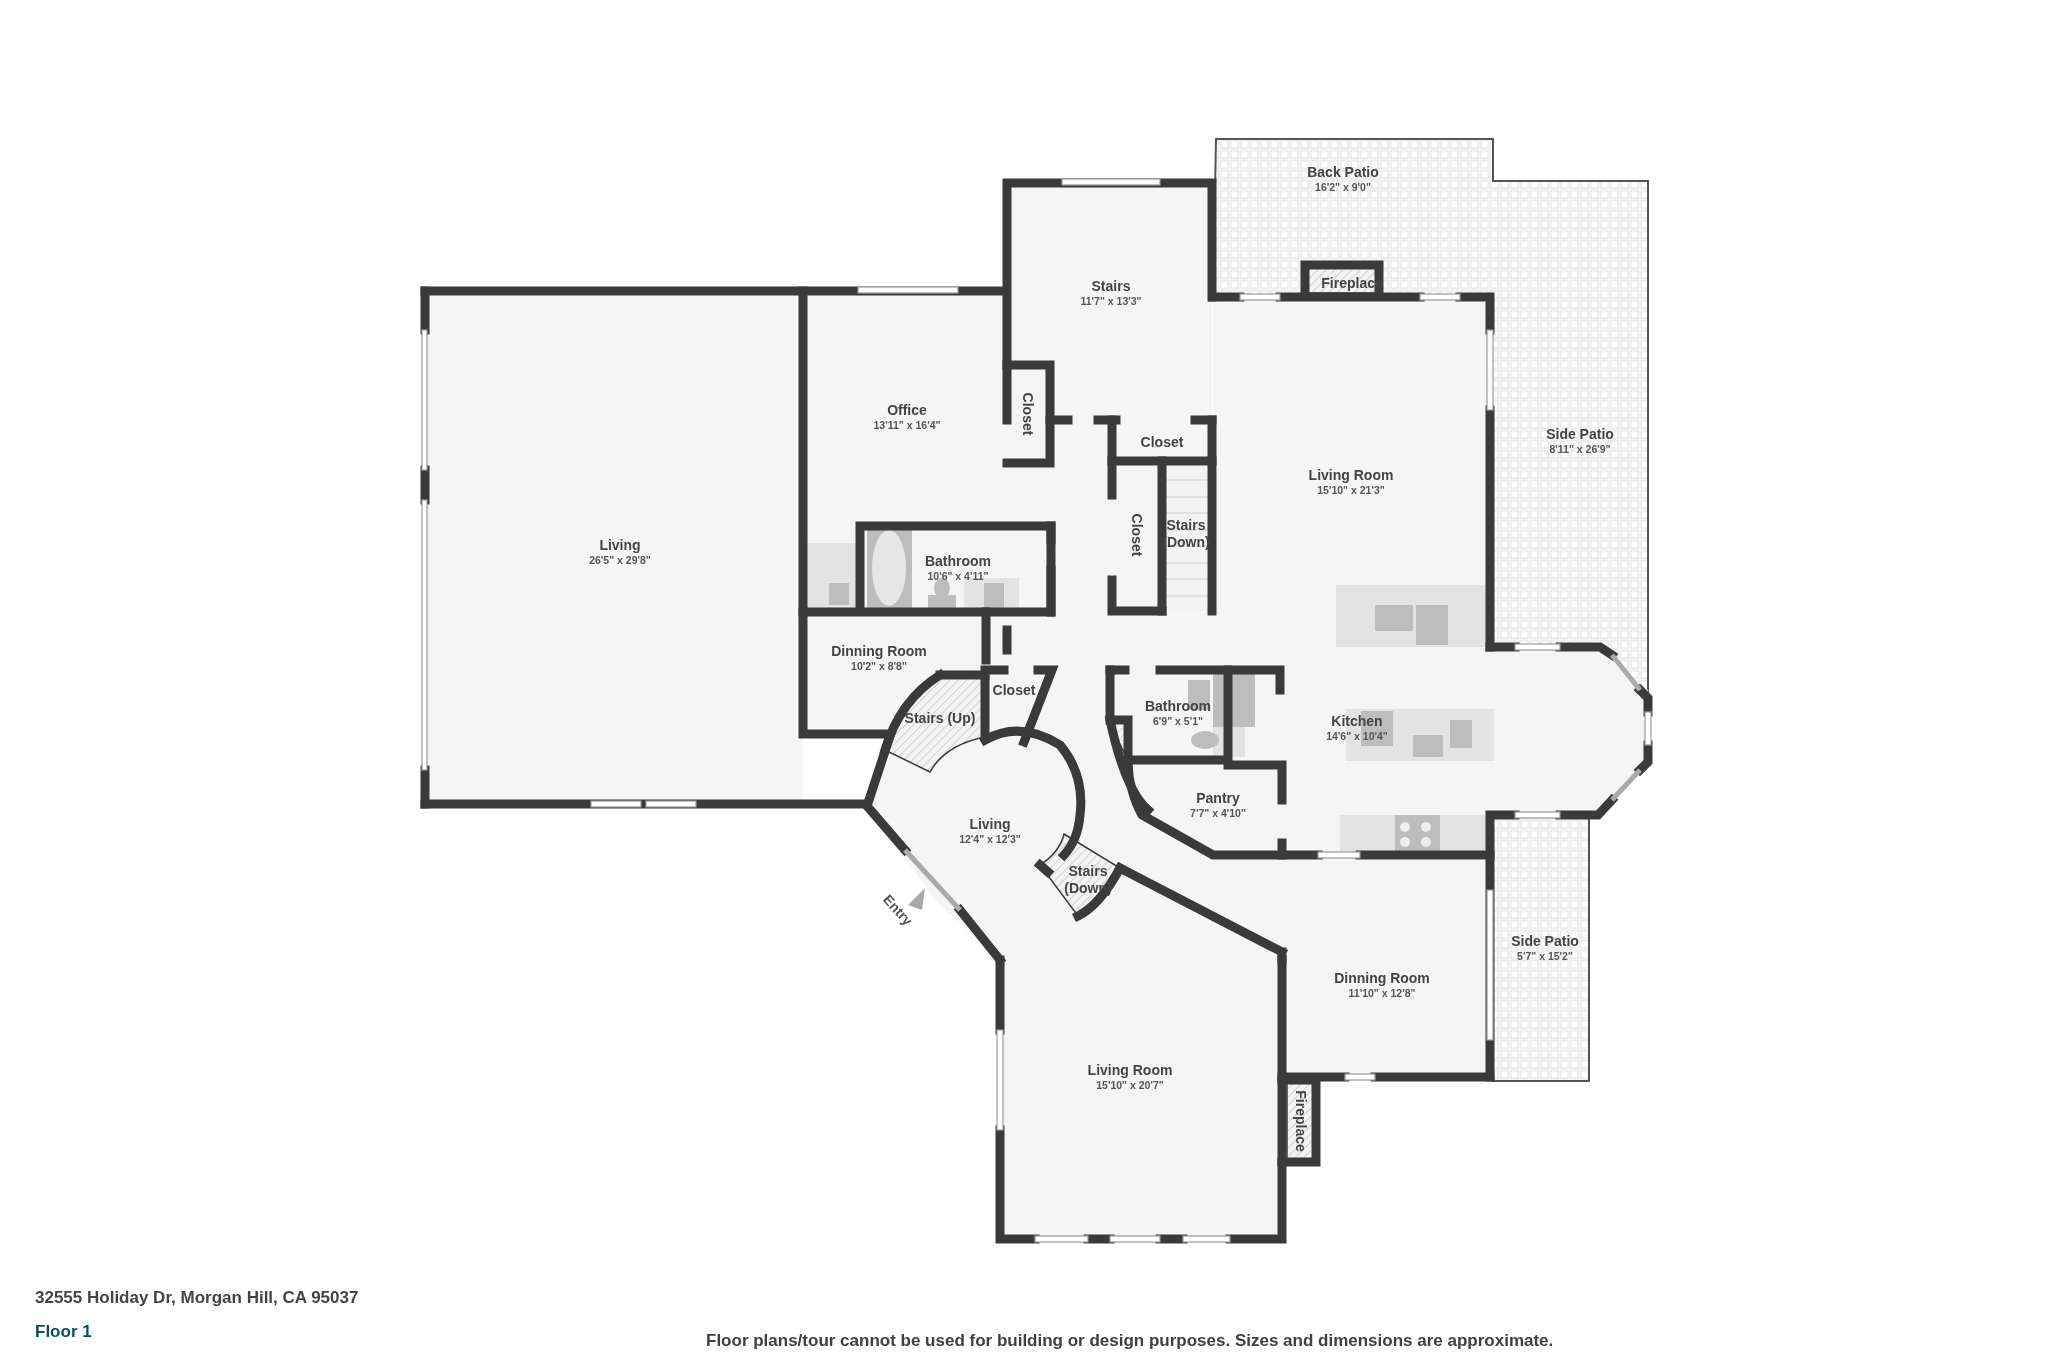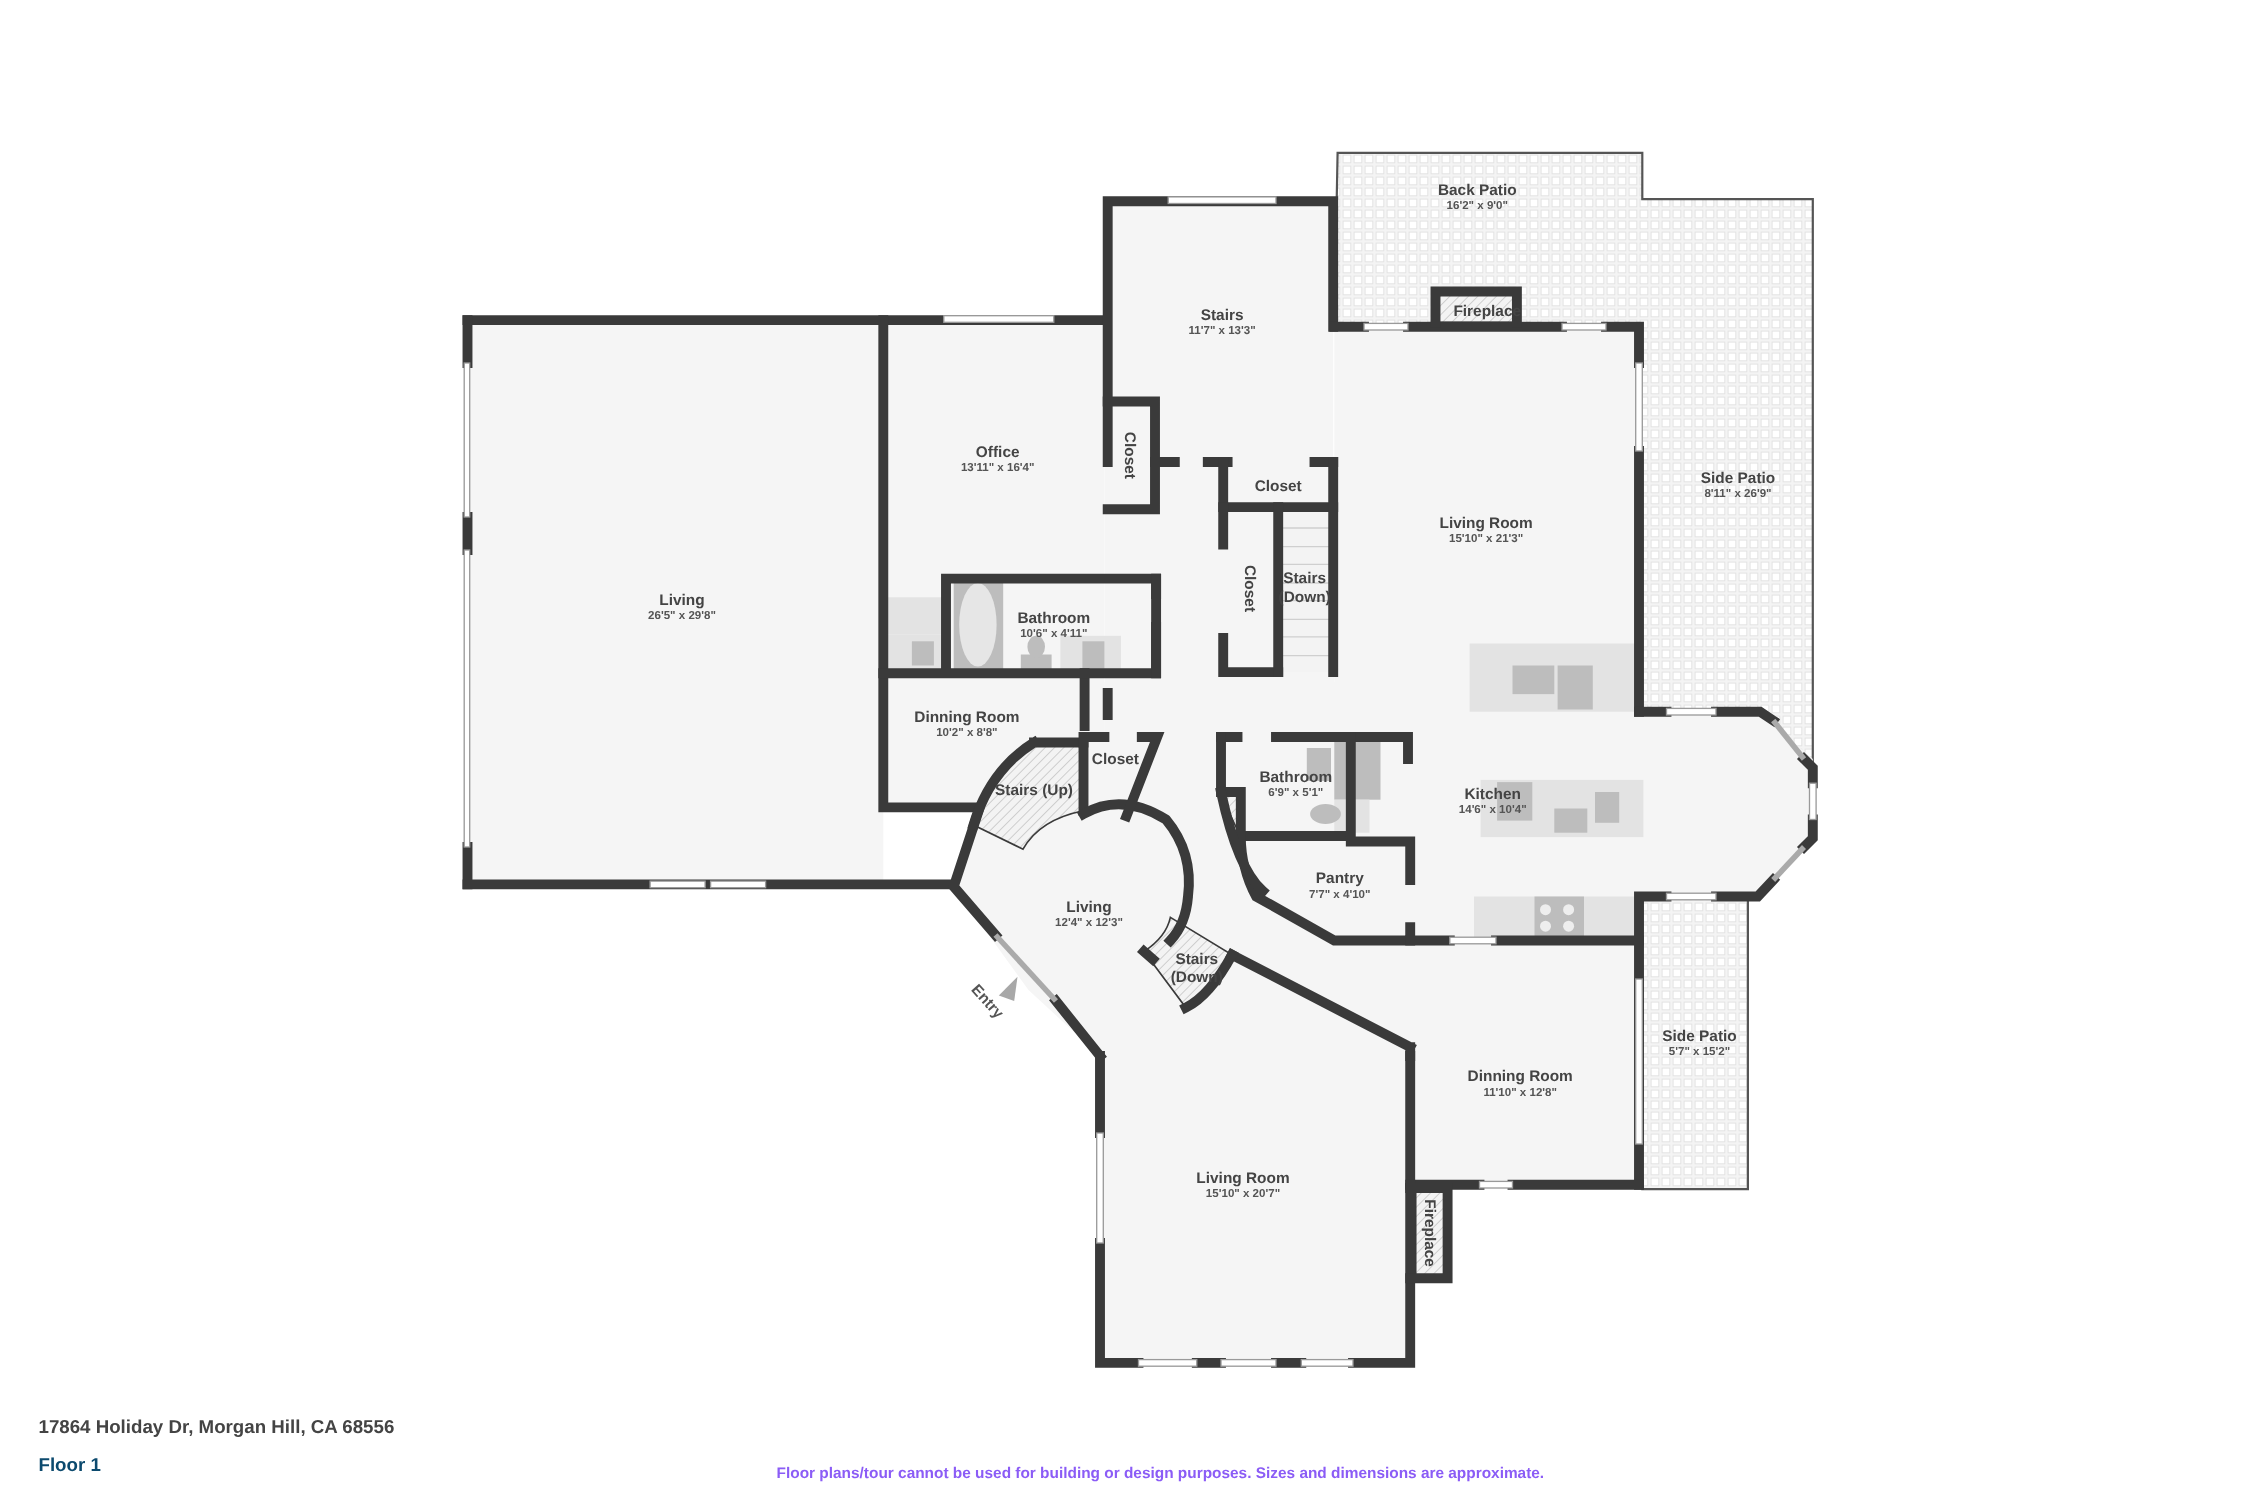--- a/index.html
+++ b/index.html
@@ -13,21 +13,21 @@
   .fix { fill: #e3e3e3; }
   .fix2 { fill: #bdbdbd; }
   .hatch { fill: url(#hatch); stroke: #3a3a3a; stroke-width: 1.5; }
   .lbl { position: absolute; transform: translate(-50%, -50%); text-align: center; white-space: nowrap; }
   .lbl .n { font-weight: bold; font-size: 14px; color: #444; display: block; line-height: 17px; }
   .lbl .d { font-size: 10.5px; font-weight: bold; color: #555; display: block; line-height: 13px; }
   .vert { transform: translate(-50%, -50%) rotate(90deg); }
   .entry-lbl { transform: translate(-50%, -50%) rotate(48deg); font-weight: bold; font-size: 14px; color: #555; }
   .footer-addr { position: absolute; left: 35px; top: 1288px; font-size: 17px; font-weight: bold; color: #444; }
   .footer-floor { position: absolute; left: 35px; top: 1322px; font-size: 17px; font-weight: bold; color: #0c4a6e; }
-  .footer-disc { position: absolute; left: 706px; top: 1331px; font-size: 14px; font-weight: bold; color: #8b5cf6; }
+  .footer-disc { position: absolute; left: 706px; top: 1331px; font-size: 17px; font-weight: bold; color: #404040; }
 </style>
 </head>
 <body>
 
 <svg id="plan" viewBox="0 0 2048 1365" xmlns="http://www.w3.org/2000/svg">
   <defs>
     <pattern id="tile" width="10" height="10" patternUnits="userSpaceOnUse">
       <rect width="10" height="10" fill="#f4f4f4"></rect>
       <rect x="1" y="1" width="7" height="7" fill="#ffffff" stroke="#e2e2e2" stroke-width="0.8"></rect>
     </pattern>
@@ -247,15 +247,15 @@
   <span class="d">5'7" x 15'2"</span>
 </div>
 <div class="lbl" style="left:1130px;top:1077px">
   <span class="n">Living Room</span>
   <span class="d">15'10" x 20'7"</span>
 </div>
 <div class="lbl vert" style="left:1300px;top:1121px">
   <span class="n">Fireplace</span>
 </div>
 
-<div class="footer-addr">17864 Holiday Dr, Morgan Hill, CA 68556</div>
+<div class="footer-addr">32555 Holiday Dr, Morgan Hill, CA 95037</div>
 <div class="footer-floor">Floor 1</div>
 <div class="footer-disc">Floor plans/tour cannot be used for building or design purposes. Sizes and dimensions are approximate.</div>
 
 </body></html>

